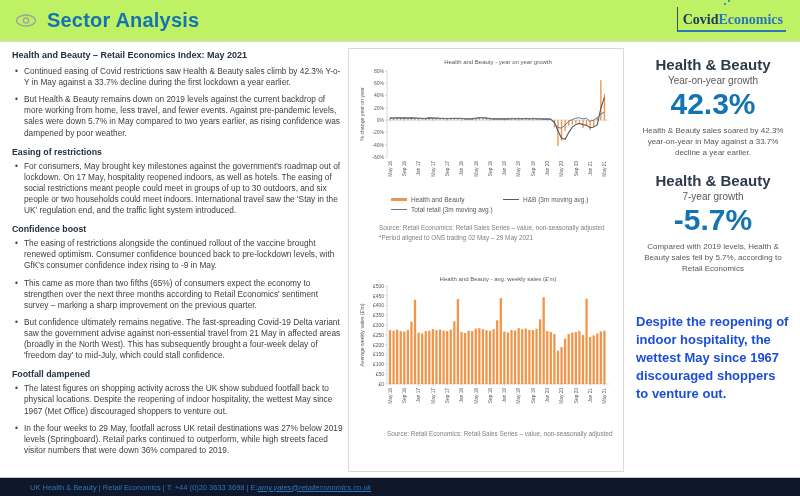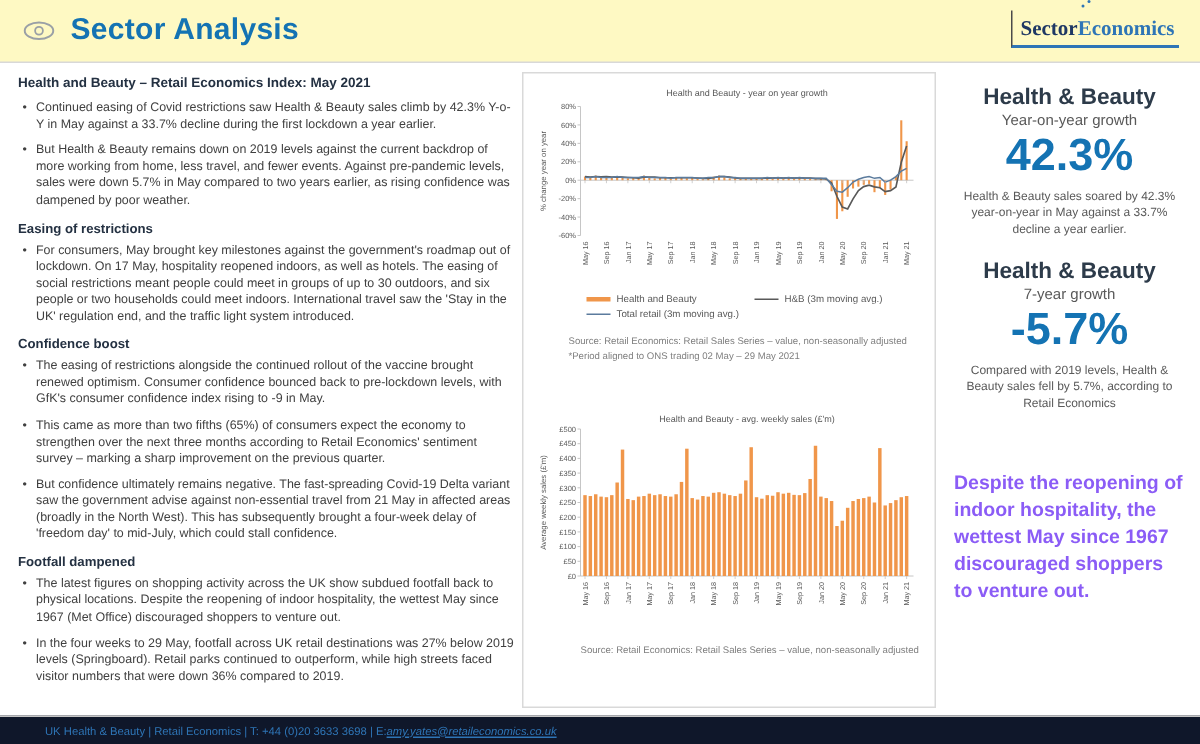--- a/index.html
+++ b/index.html
@@ -4,21 +4,21 @@
 <style>
   * { box-sizing: border-box; }
   html,body { margin:0; padding:0; }
   body {
     width:800px; height:496px; position:relative; overflow:hidden;
     background:#ffffff; color:#404040;
     font-family:"Liberation Sans", sans-serif;
   }
   
   .header { position:absolute; top:0; left:0; right:0; height:42px;
-    background:#fef9c3; border-bottom:1px solid #D8D8D8;
+    background:#bef264; border-bottom:1px solid #D8D8D8;
     display:flex; align-items:center; }
   .eye-wrap { margin-left:15px; display:flex; align-items:center; }
   .page-title { color:#1473B3; font-size:20px; font-weight:bold; margin-left:10px; letter-spacing:.2px; }
   .logo { position:absolute; right:14px; top:7px; border-left:1px solid #4a4a4a;
     padding:3px 3px 2px 5px; border-bottom:2px solid #2E75B6; }
   .logo-text { font-family:"Liberation Serif", serif; font-weight:bold; font-size:14px; white-space:nowrap; }
   .logo-retail { color:#1F3864; }
   .logo-econ { color:#2E75B6; }
   .logo-dot { position:absolute; width:2px; height:2px; background:#2E75B6; border-radius:50%; }
   
@@ -37,21 +37,21 @@
   .legend-swatch { width:16px; height:1.6px; margin-right:4px; flex:none; }
   .legend-item.thick .legend-swatch { height:3.5px; }
   .source { font-size:6.4px; color:#7F7F7F; margin:7px 0 0 22px; line-height:1.5; }
   .bottom-chart { margin-top:30px; }
   
   .right-col { position:absolute; left:634px; top:56px; width:158px; text-align:center; }
   .stat-title { font-size:15px; font-weight:bold; color:#2D3B4A; margin:0; }
   .stat-sub { font-size:10px; color:#595959; margin:2px 0 1px; }
   .stat-value { font-size:30px; font-weight:bold; color:#1473B3; margin:1px 0 5px; }
   .stat-desc { font-size:8px; color:#595959; line-height:1.35; margin:0 8px 14px; }
-  .quote { font-size:13px; color:#8b5cf6; font-weight:bold; text-align:left; line-height:1.38; margin:38px 2px 0; }
+  .quote { font-size:13px; color:#1d4ed8; font-weight:bold; text-align:left; line-height:1.38; margin:38px 2px 0; }
   
   .footer { position:absolute; left:0; right:0; top:477px; height:19px;
     background:#0f172a; border-top:1px solid #C4C4C4;
     display:flex; align-items:center; padding-left:30px;
     font-size:7.5px; color:#2E75B6; }
   .footer a { color:#2E75B6;font-style:italic; }
 </style>
 </head>
 <body>
 
@@ -61,21 +61,21 @@
       <ellipse cx="11" cy="7.5" rx="9.5" ry="5.5" fill="none" stroke="#9AA0A6" stroke-width="1.3"></ellipse>
       <circle cx="11" cy="7.5" r="2.6" fill="none" stroke="#9AA0A6" stroke-width="1.2"></circle>
     </svg>
   </span>
   <span class="page-title">Sector Analysis</span>
   <div class="logo">
     <span class="logo-dot" style="left:46px; top:-4px;"></span>
     <span class="logo-dot" style="left:50px; top:-7px;"></span>
     
     <span class="logo-text">
-      <span class="logo-retail">Sector</span><span class="logo-econ">Economics</span>
+      <span class="logo-retail">Covid</span><span class="logo-econ">Economics</span>
     </span>
   </div>
 </div>
 
 <div class="left-col">
   <h2 class="main-heading">Health and Beauty – Retail Economics Index: May 2021</h2>
 
   <div class="bullet">Continued easing of Covid restrictions saw Health &amp; Beauty sales climb by 42.3% Y-o-Y in May against a 33.7% decline during the first lockdown a year earlier.</div>
   <div class="bullet">But Health &amp; Beauty remains down on 2019 levels against the current backdrop of more working from home, less travel, and fewer events. Against pre-pandemic levels, sales were down 5.7% in May compared to two years earlier, as rising confidence was dampened by poor weather.</div>
 

